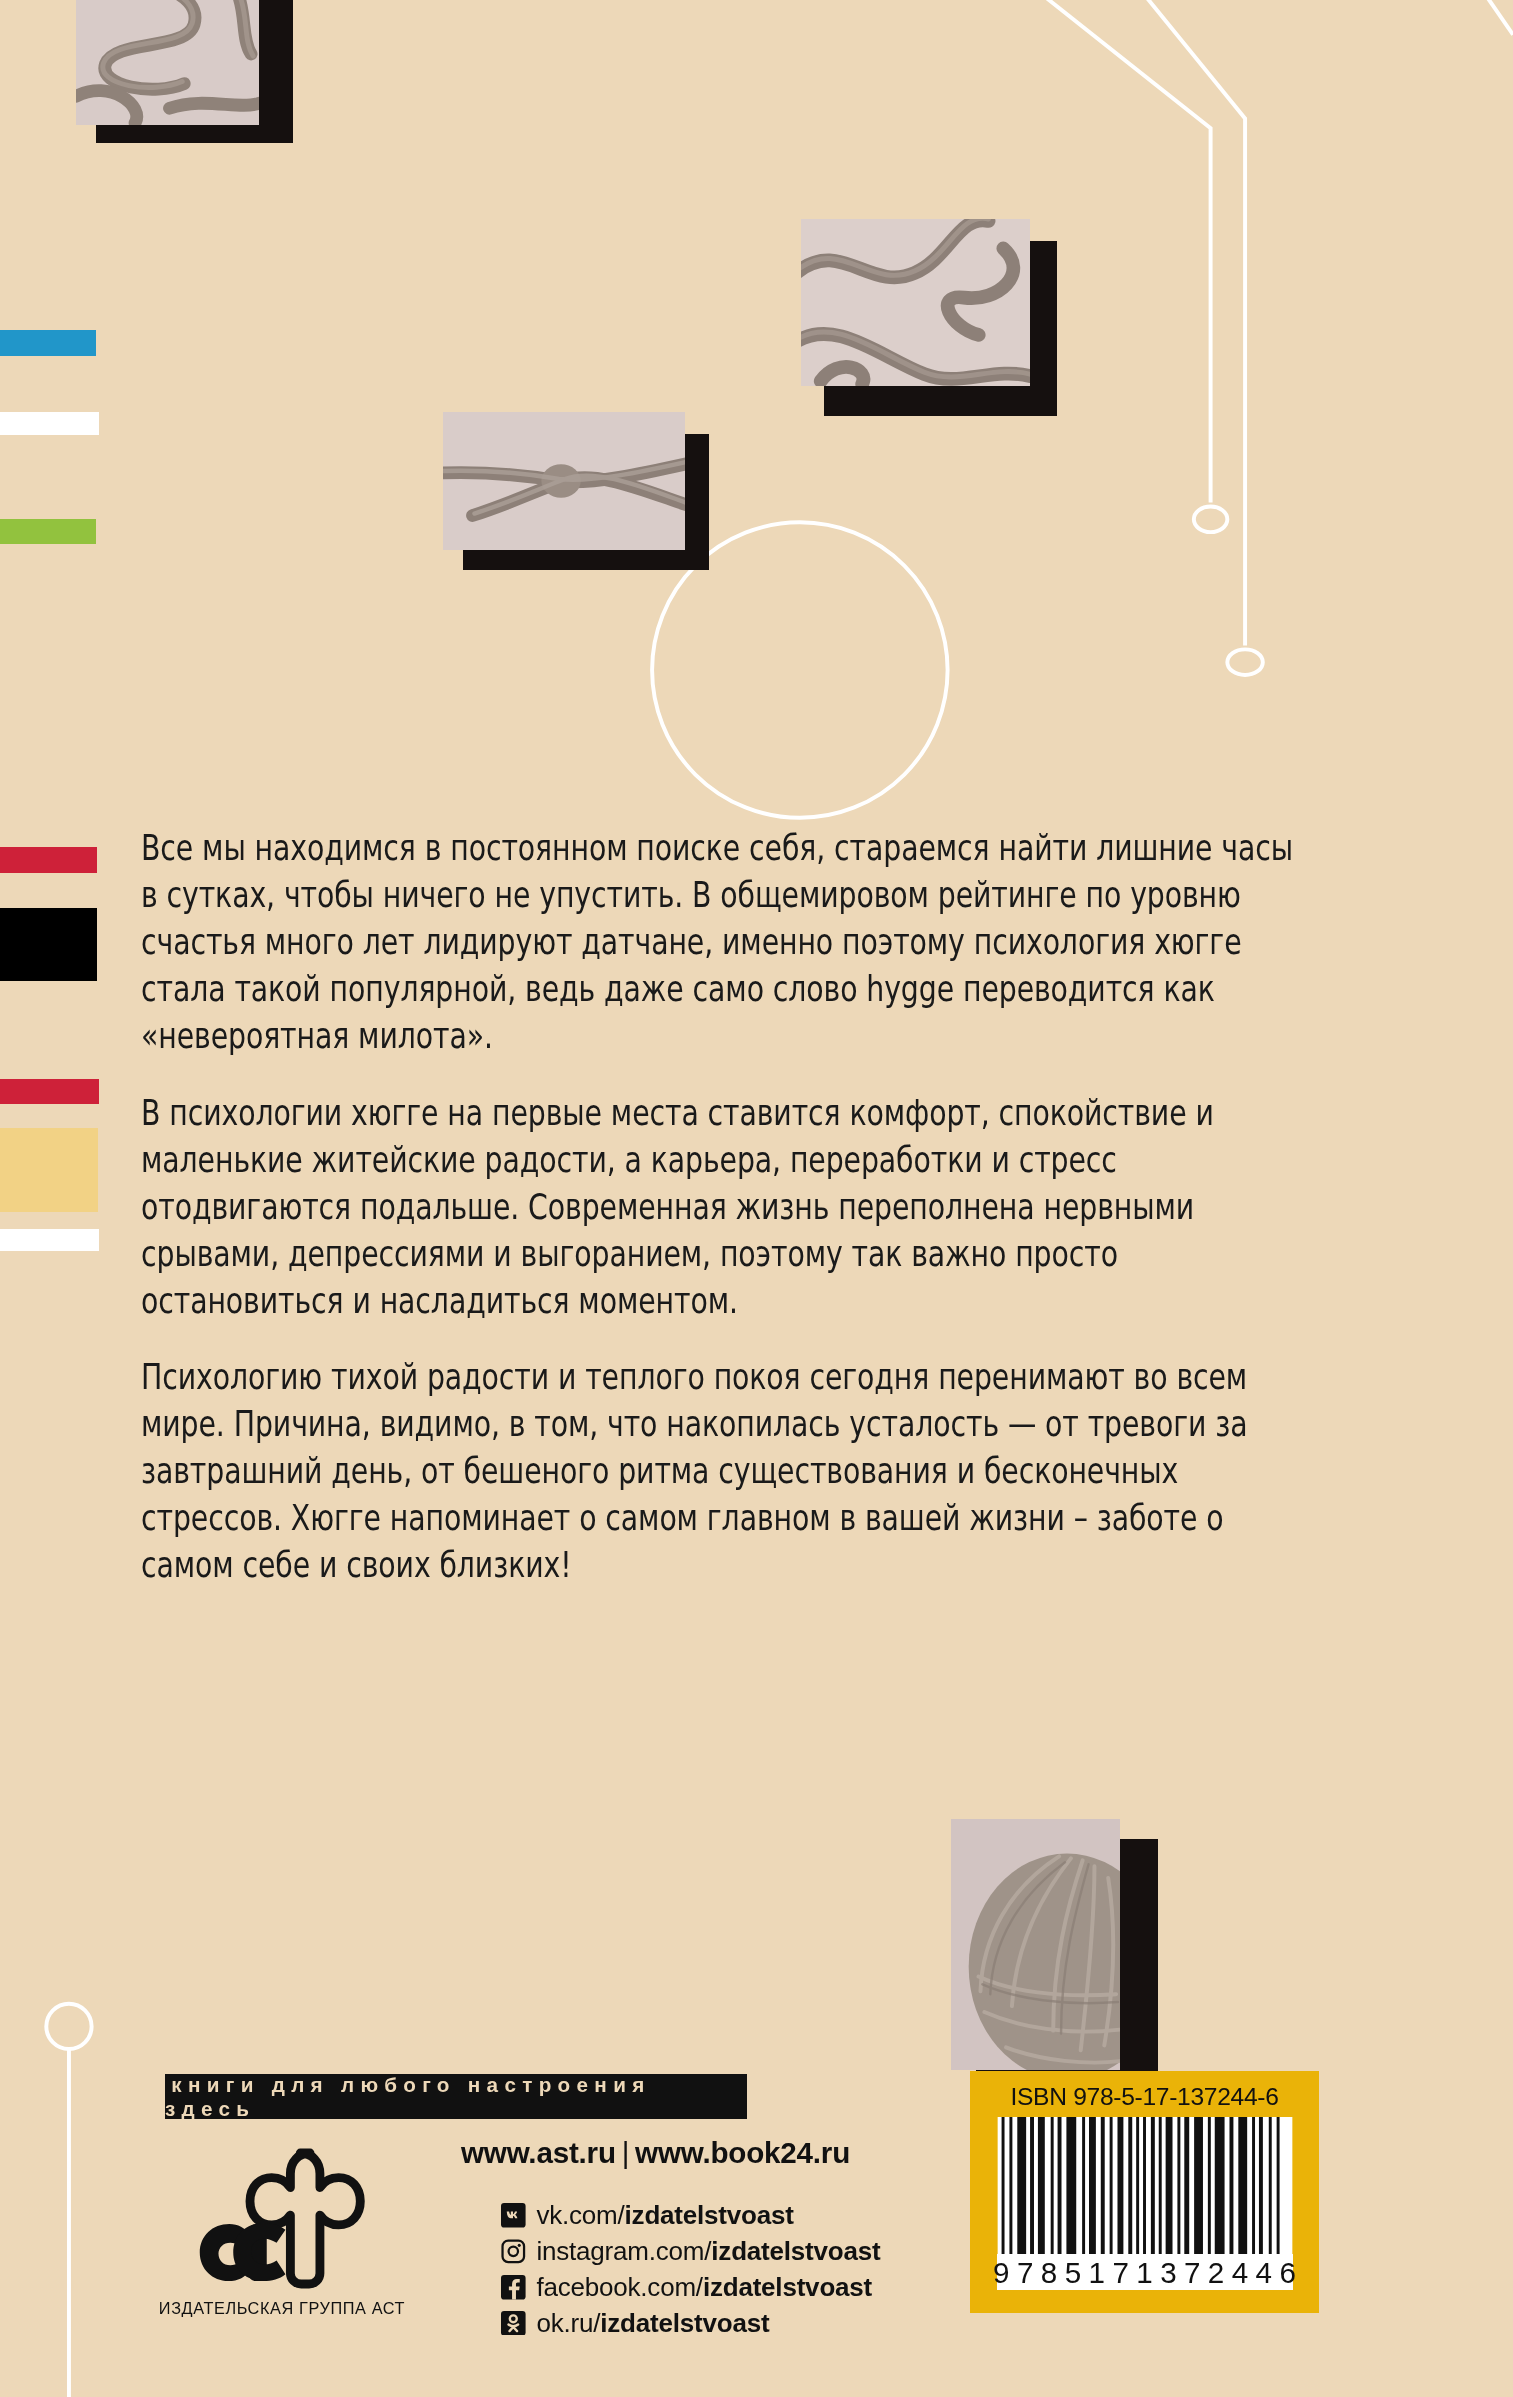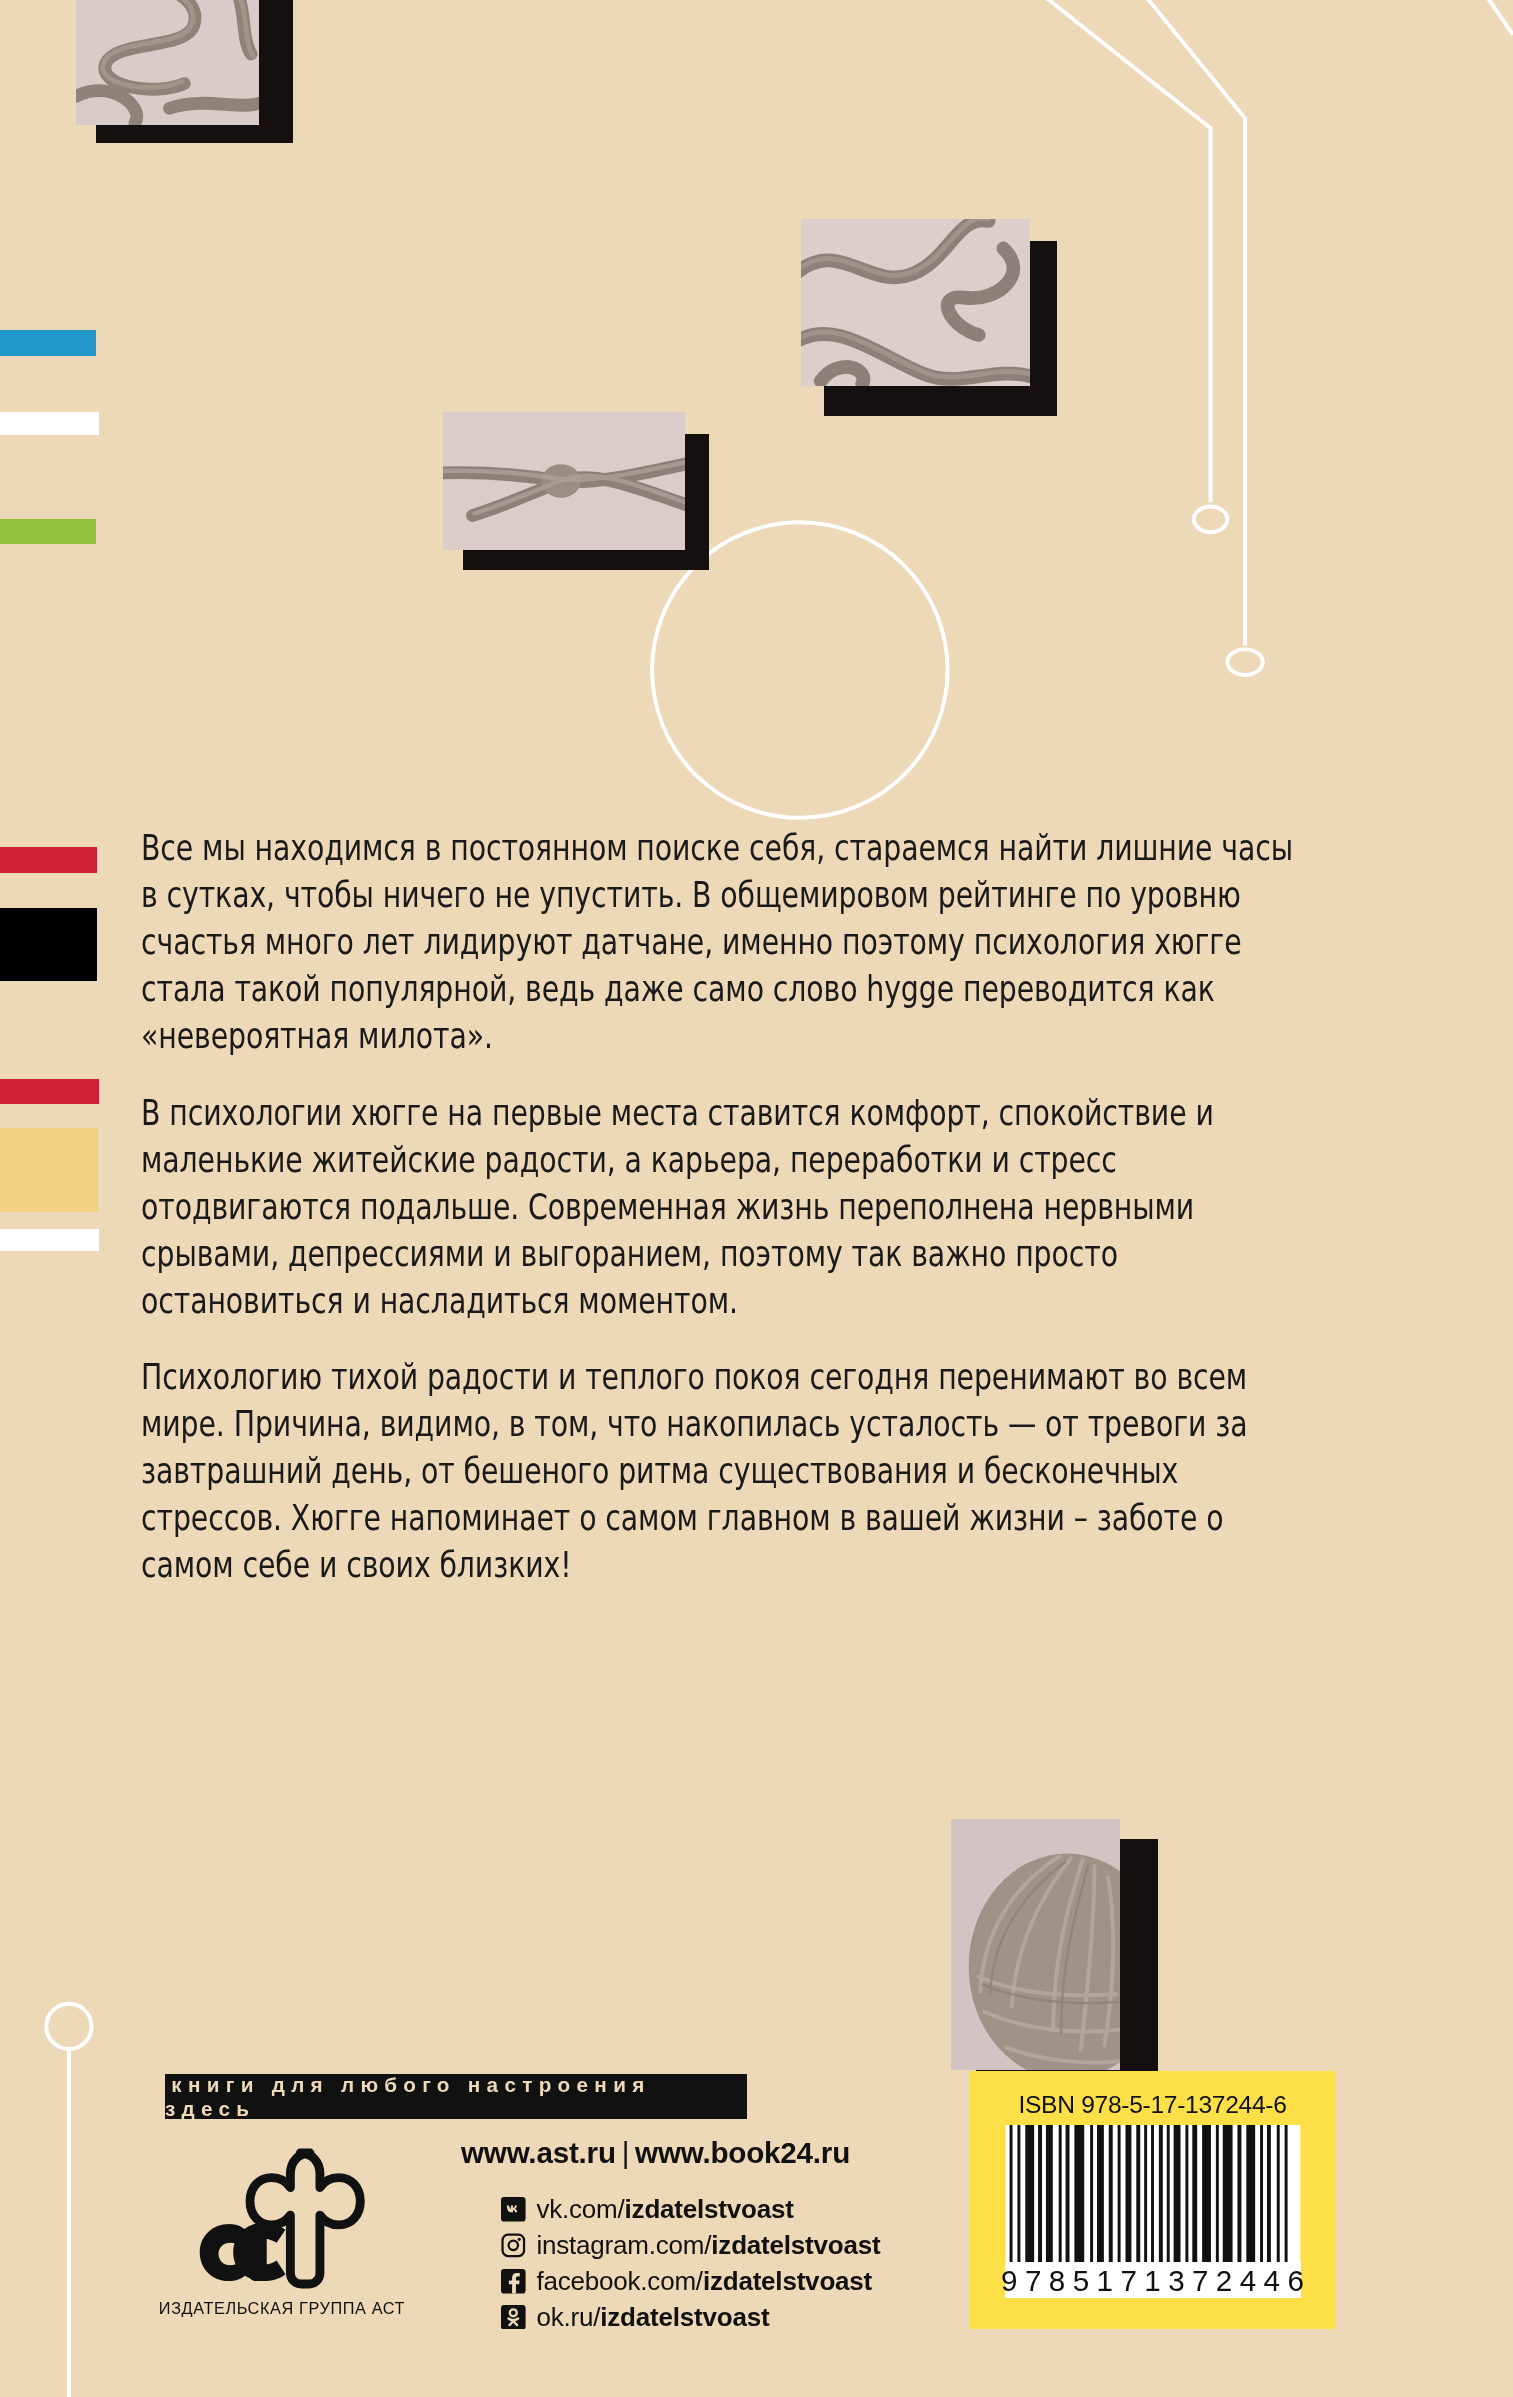--- a/index.html
+++ b/index.html
@@ -105,21 +105,21 @@
   .contacts {
     position: absolute;
     left: 461px;
     top: 2136px;
     color: #111;
   }
   .sites {
     font-size: 29.6px;
     font-weight: 700;
     letter-spacing: -0.2px;
-    margin-bottom: 24px;
+    margin-bottom: 30px;
     white-space: nowrap;
   }
   .sites .sep { font-weight: 400; padding: 0 5.9px; }
   .social-row {
     display: flex;
     align-items: center;
     gap: 10.8px;
     margin-bottom: 4.9px;
     font-size: 26px;
     white-space: nowrap;
@@ -129,22 +129,22 @@
   .social-row .handle { font-weight: 700; }
   .si { width: 24.6px; height: 24.6px; flex: 0 0 24.6px; display: block; }
 
   
   .barcode-box {
     position: absolute;
     left: 970px;
     top: 2071px;
     width: 343px;
     height: 236px;
-    background: #fde047;
-    padding: 11px;
+    background: #eab308;
+    padding: 3px;
   }
   .isbn-text {
     text-align: center;
     font-size: 24.6px;
     color: #111;
     font-family: "Liberation Sans", sans-serif;
     padding-top: 8.9px;
     letter-spacing: -0.3px;
   }
   .bars { margin: 5.9px auto 0 auto; display: block; }

